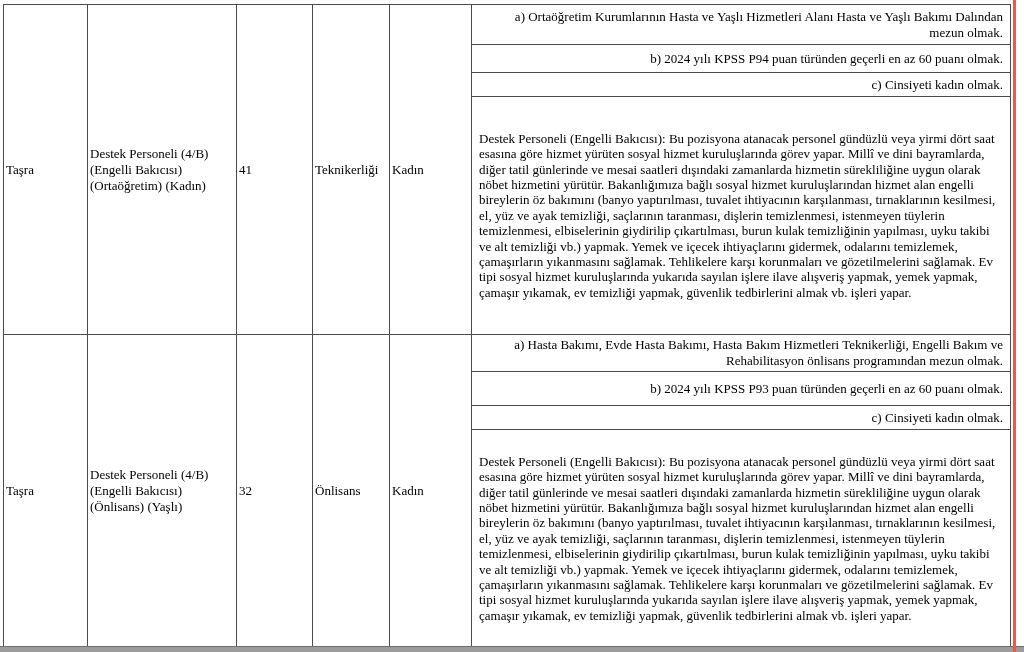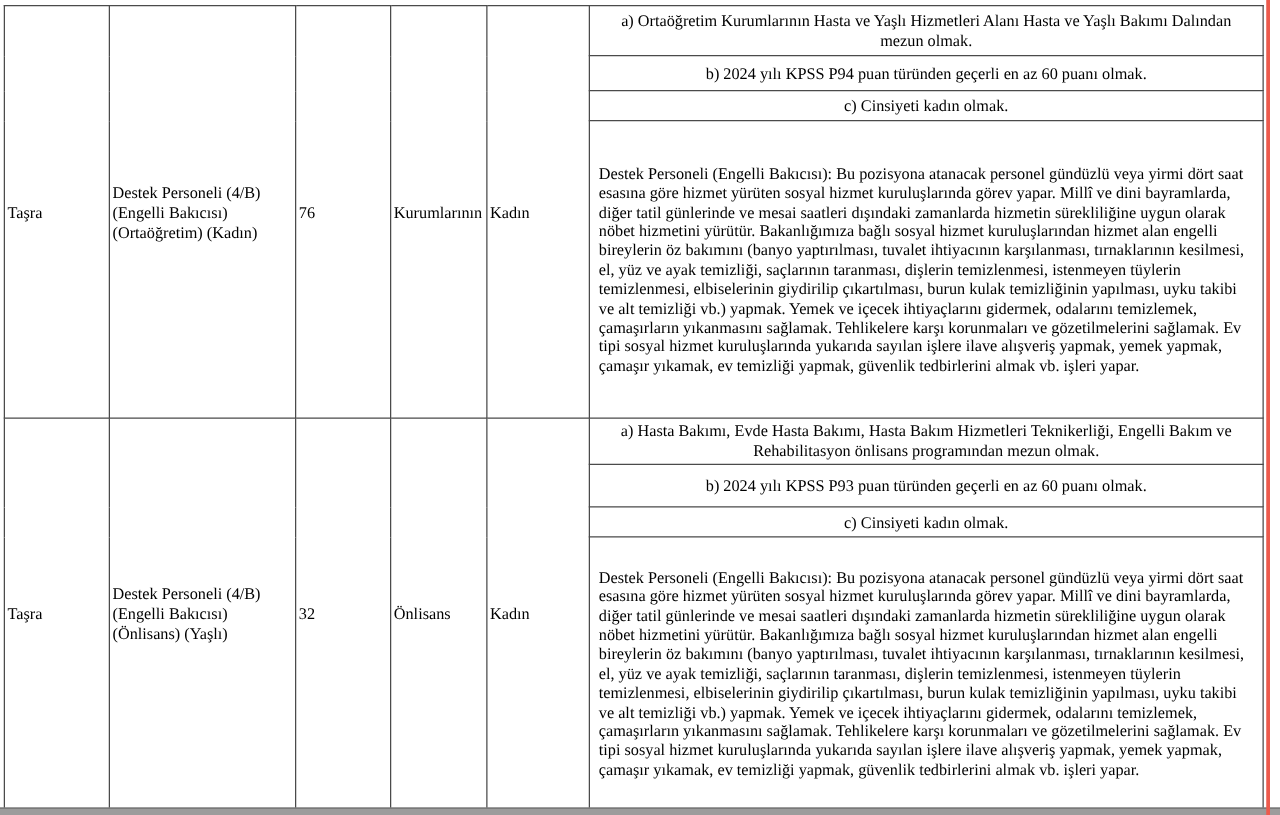--- a/index.html
+++ b/index.html
@@ -18,21 +18,21 @@
     border-collapse: collapse;
     table-layout: fixed;
     font-size: 13px;
   }
   table.job-table td {
     border: 1px solid #4a4a4a;
     vertical-align: middle;
     background: #ffffff;
   }
   td.center { text-align: left; line-height: 16px; padding: 2px; }
-  td.req    { text-align: center; padding: 2px 7px; line-height: 16px; }
+  td.req    { text-align: right; padding: 2px 7px; line-height: 16px; }
   td.desc   { text-align: left; padding: 4px 7px; line-height: 15.4px; }
 
   tr.h-a1 { height: 40px; }
   tr.h-b1 { height: 28px; margin-top: 10px; }
   tr.h-c1 { height: 24px; }
   tr.h-d1 { height: 238px; }
   tr.h-a2 { height: 35px; }
   tr.h-b2 { height: 34px; }
   tr.h-c2 { height: 24px; }
   tr.h-d2 { height: 218px; }
@@ -67,22 +67,22 @@
     </colgroup>
     <tbody>
 
       <tr class="h-a1">
         <td class="center" rowspan="4">Taşra</td>
         <td class="center" rowspan="4">
           <span class="pos-line">Destek Personeli (4/B)</span>
           <span class="pos-line">(Engelli Bakıcısı)</span>
           <span class="pos-line">(Ortaöğretim) (Kadın)</span>
         </td>
-        <td class="center" rowspan="4">76</td>
-        <td class="center" rowspan="4">Kurumlarının</td>
+        <td class="center" rowspan="4">41</td>
+        <td class="center" rowspan="4">Teknikerliği</td>
         <td class="center" rowspan="4">Kadın</td>
         <td class="req">a) Ortaöğretim Kurumlarının Hasta ve Yaşlı Hizmetleri Alanı Hasta ve Yaşlı Bakımı Dalından mezun olmak.</td>
       </tr>
       <tr class="h-b1">
         <td class="req">b) 2024 yılı KPSS P94 puan türünden geçerli en az 60 puanı olmak.</td>
       </tr>
       <tr class="h-c1">
         <td class="req">c) Cinsiyeti kadın olmak.</td>
       </tr>
       <tr class="h-d1">

